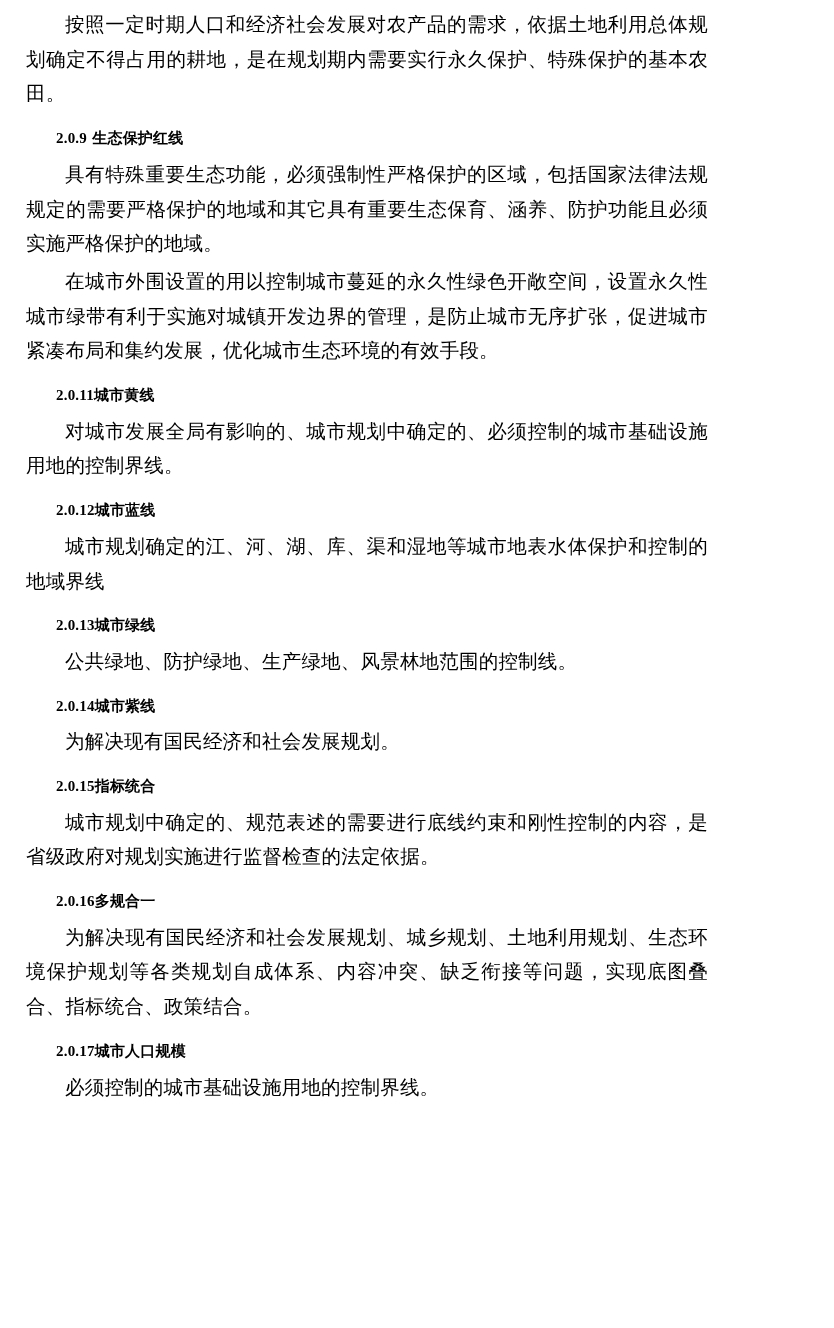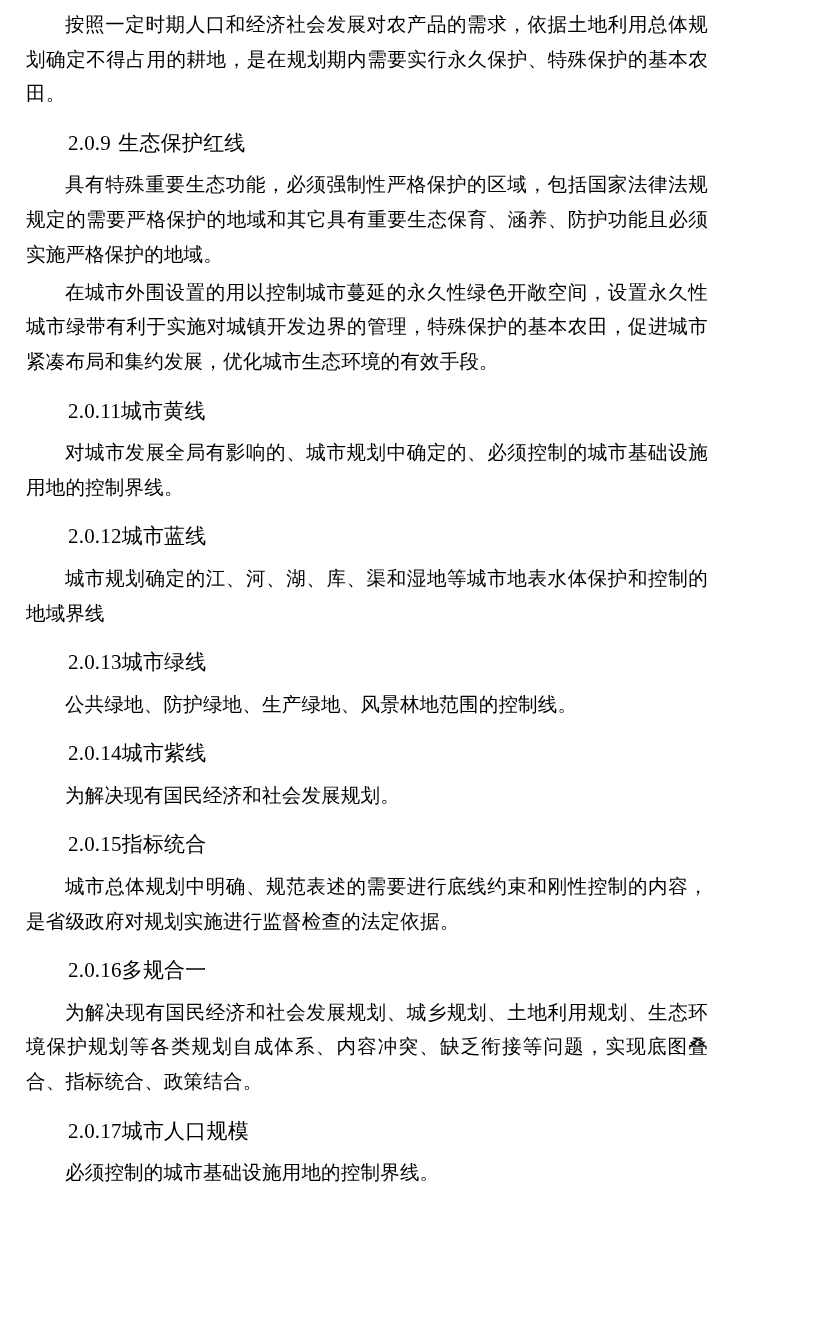--- a/index.html
+++ b/index.html
@@ -30,22 +30,22 @@
   }
   .para {
     margin: 0 0 3px 0;
     text-indent: 2em;
     font-family: "Liberation Serif", "DejaVu Serif", serif;
     letter-spacing: 0.2px;
   }
   .heading {
     margin: 13px 0 6px 0;
     text-indent: 2em;
-    font-weight: normal;
-    font-size: 21px;
+    font-weight: bold;
+    font-size: 15px;
     font-family: "Liberation Serif", "DejaVu Serif", serif;
     letter-spacing: 0.2px;
   }
   .heading .num {
     font-family: "Liberation Serif", "DejaVu Serif", serif;
   }
   .heading .sp {
     display: inline-block;
     width: 0.35em;
   }
@@ -60,41 +60,41 @@
 <div class="page">
   <div class="doc-body">
 
     <p class="para">按照一定时期人口和经济社会发展对农产品的需求，依据土地利用总体规划确定不得占用的耕地，是在规划期内需要实行永久保护、特殊保护的基本农田。</p>
 
     <p class="heading"><span class="num">2.0.9</span><span class="sp"></span><span>生态保护红线</span></p>
 
     <p class="para">具有特殊重要生态功能，必须强制性严格保护的区域，包括国家法律法规规定的需要严格保护的地域和其它具有重要生态保育、涵养、防护功能且必须实施严格保护的地域。</p>
 
 
-    <p class="para">在城市外围设置的用以控制城市蔓延的永久性绿色开敞空间，设置永久性城市绿带有利于实施对城镇开发边界的管理，特殊保护的基本农田，促进城市紧凑布局和集约发展，优化城市生态环境的有效手段。</p>
+    <p class="para">在城市外围设置的用以控制城市蔓延的永久性绿色开敞空间，设置永久性城市绿带有利于实施对城镇开发边界的管理，是防止城市无序扩张，促进城市紧凑布局和集约发展，优化城市生态环境的有效手段。</p>
 
     <p class="heading"><span class="num">2.0.11</span><span>城市黄线</span></p>
 
     <p class="para">对城市发展全局有影响的、城市规划中确定的、必须控制的城市基础设施用地的控制界线。</p>
 
     <p class="heading"><span class="num">2.0.12</span><span>城市蓝线</span></p>
 
     <p class="para">城市规划确定的江、河、湖、库、渠和湿地等城市地表水体保护和控制的地域界线</p>
 
     <p class="heading"><span class="num">2.0.13</span><span>城市绿线</span></p>
 
     <p class="para">公共绿地、防护绿地、生产绿地、风景林地范围的控制线。</p>
 
     <p class="heading"><span class="num">2.0.14</span><span>城市紫线</span></p>
 
     <p class="para">为解决现有国民经济和社会发展规划。</p>
 
     <p class="heading"><span class="num">2.0.15</span><span>指标统合</span></p>
 
-    <p class="para">城市总体规划中明确、规范表述的需要进行底线约束和刚性控制的内容，是省级政府对规划实施进行监督检查的法定依据。</p>
+    <p class="para">城市规划中确定的、规范表述的需要进行底线约束和刚性控制的内容，是省级政府对规划实施进行监督检查的法定依据。</p>
 
     <p class="heading"><span class="num">2.0.16</span><span>多规合一</span></p>
 
     <p class="para">为解决现有国民经济和社会发展规划、城乡规划、土地利用规划、生态环境保护规划等各类规划自成体系、内容冲突、缺乏衔接等问题，实现底图叠合、指标统合、政策结合。</p>
 
     <p class="heading"><span class="num">2.0.17</span><span>城市人口规模</span></p>
 
     <p class="para">必须控制的城市基础设施用地的控制界线。</p>
 
     <p class="heading"><span class="num"></span><span></span></p>

